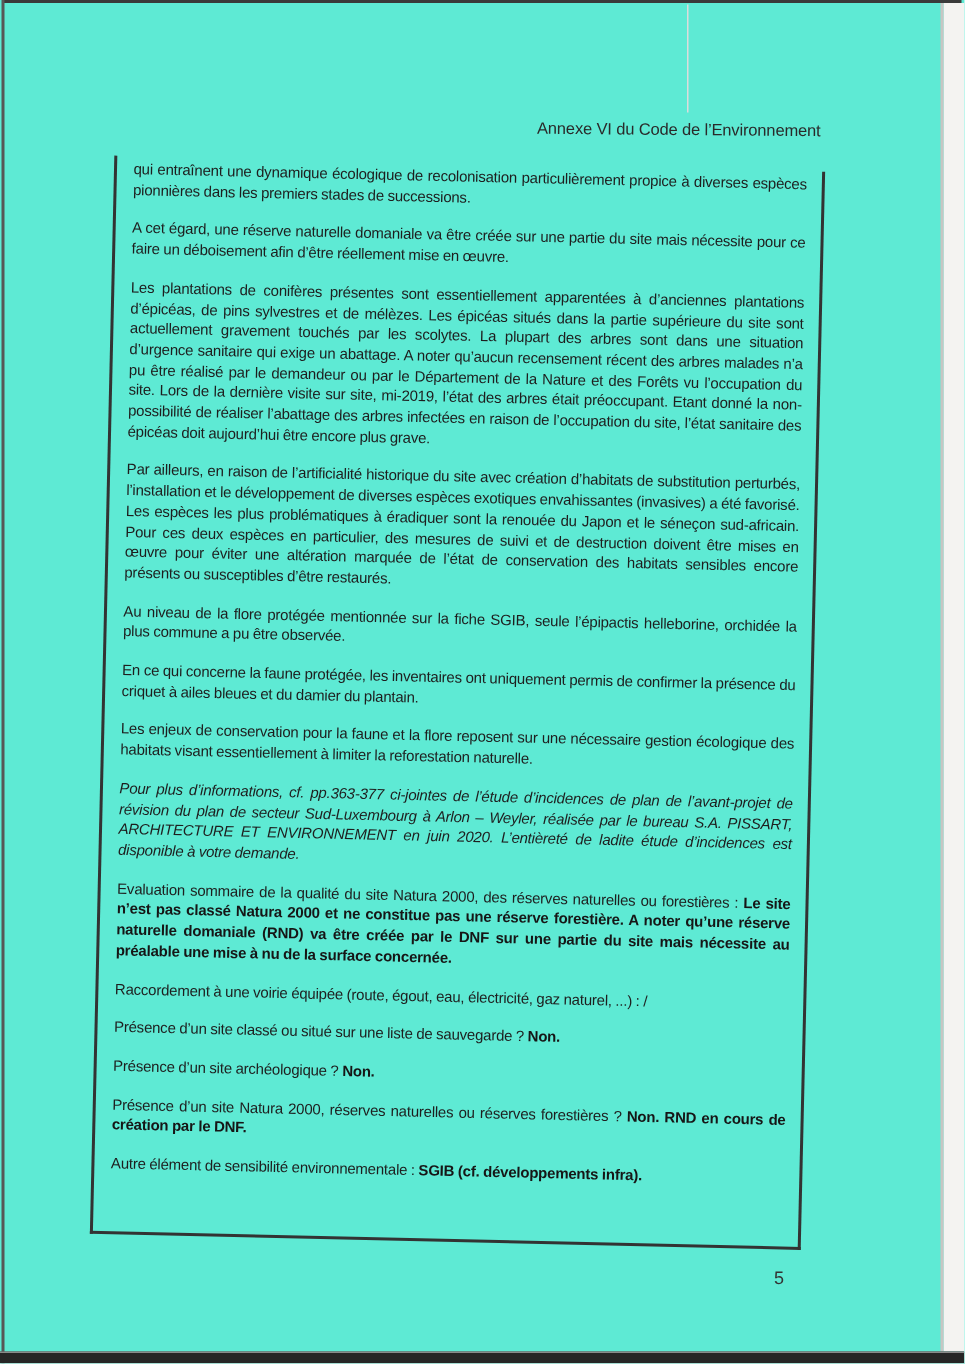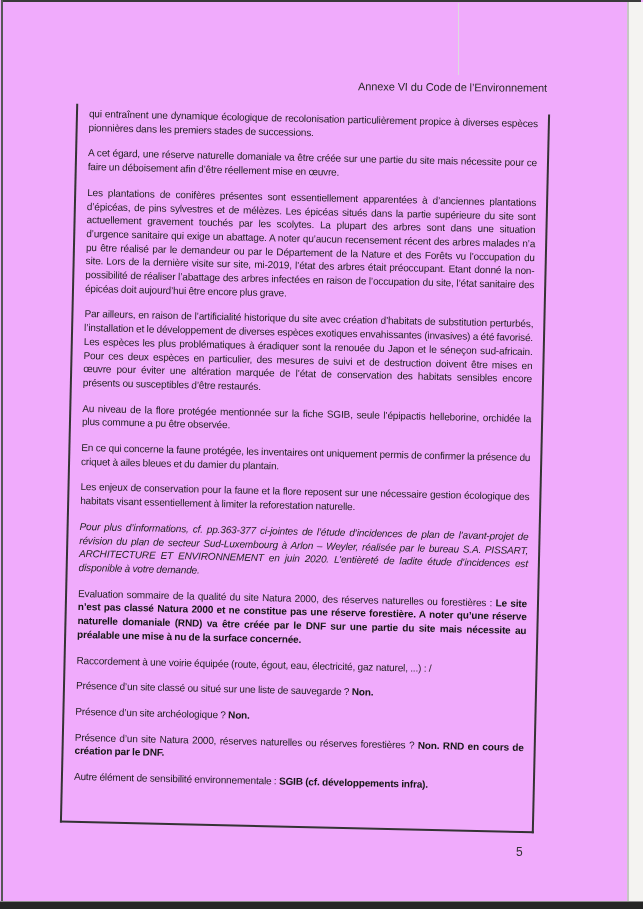--- a/index.html
+++ b/index.html
@@ -1,18 +1,18 @@
 <!DOCTYPE html>
 <html lang="fr"><head>
 <meta charset="utf-8">
 <style>
   html,body{margin:0;padding:0;background:#ffffff;}
   .page{
     position:relative;width:643px;height:909px;overflow:hidden;
-    background:#f0abfc;font-family:"Liberation Sans",sans-serif;color:#1f1f1f;
+    background:#5eead4;font-family:"Liberation Sans",sans-serif;color:#1f1f1f;
   }
   
   .edge-top{position:absolute;top:0;left:2px;right:2px;height:2px;background:#3a3a3a;}
   .edge-left{position:absolute;top:0;left:1px;width:2px;bottom:0;background:#575757;}
   .edge-bottom{position:absolute;left:0;right:0;bottom:0;height:7px;background:#262626;border-top:1px solid #8a8a8a;}
   .edge-right-band{position:absolute;top:2px;left:629px;right:0;bottom:8px;background:#f4f3f1;}
   .edge-right-line{position:absolute;top:2px;left:627px;width:2px;bottom:8px;background:#c6c6c4;}
   .artifact-line{position:absolute;left:458px;top:3px;width:1px;height:72px;background:#dcdcdc;}
 
   .annex-header{

